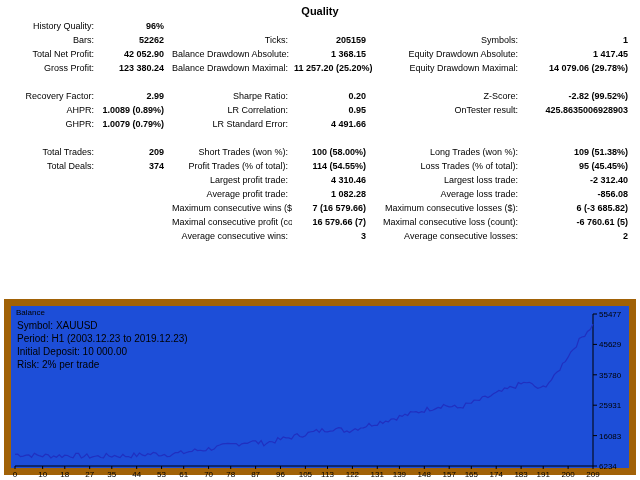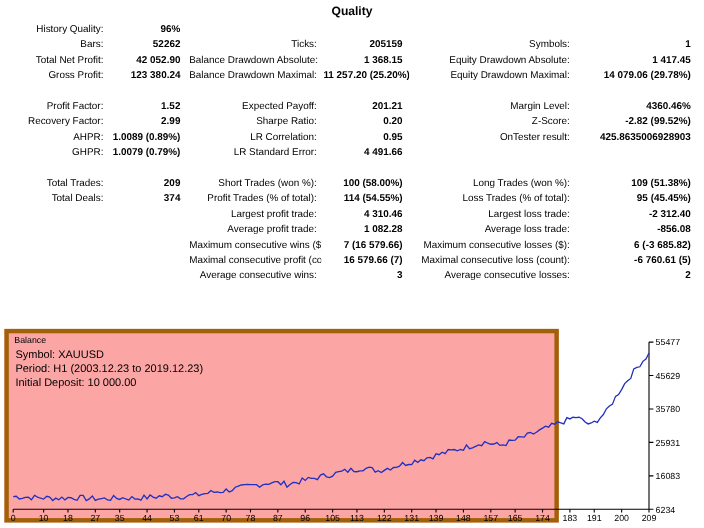--- a/index.html
+++ b/index.html
@@ -52,24 +52,24 @@
   .c-val1 { width: 72px; }
   .c-lbl2 { width: 122px; }
   .c-val2 { width: 80px; }
   .c-lbl3 { width: 150px; }
   .c-val3 { width: 112px; }
   .spacer td { height: 9px; }
   .chart-box {
     position: absolute;
     left: 4px;
     top: 299px;
-    width: 504px;
+    width: 632px;
     height: 176px;
-    border: 4px solid #a16207;
-    background: #fca5a5;
+    border: 7px solid #a16207;
+    background: #1d4ed8;
     box-sizing: border-box;
   }
   .chart-legend {
     position: absolute;
     left: 5px;
     top: 2px;
     font-size: 8px;
     color: #000;
   }
   .chart-info {
@@ -143,28 +143,20 @@
         <td class="val">123 380.24</td>
         <td class="lbl">Balance Drawdown Maximal:</td>
         <td class="val">11 257.20 (25.20%)</td>
         <td class="lbl">Equity Drawdown Maximal:</td>
         <td class="val">14 079.06 (29.78%)</td>
       </tr>
       <tr class="spacer">
         <td colspan="6"></td>
       </tr>
       <tr>
-        <td class="lbl">Profit Factor:</td>
-        <td class="val">1.52</td>
-        <td class="lbl">Expected Payoff:</td>
-        <td class="val">201.21</td>
-        <td class="lbl">Margin Level:</td>
-        <td class="val">4360.46%</td>
-      </tr>
-      <tr>
         <td class="lbl">Recovery Factor:</td>
         <td class="val">2.99</td>
         <td class="lbl">Sharpe Ratio:</td>
         <td class="val">0.20</td>
         <td class="lbl">Z-Score:</td>
         <td class="val">-2.82 (99.52%)</td>
       </tr>
       <tr>
         <td class="lbl">AHPR:</td>
         <td class="val">1.0089 (0.89%)</td>
@@ -242,20 +234,21 @@
       </tr>
     </tbody>
   </table>
 
   <div class="chart-box">
     <div class="chart-legend">Balance</div>
     <div class="chart-info">
       <div>Symbol: XAUUSD</div>
       <div>Period: H1 (2003.12.23 to 2019.12.23)</div>
       <div>Initial Deposit: 10 000.00</div>
+      <div>Risk: 2% per trade</div>
     </div>
     <svg class="chart-svg" id="chart-svg" width="630" height="174" viewBox="0 0 630 174">
         <text x="588" y="163" class="ylab">6234</text>
         <line x1="582" x2="586" y1="160" y2="160" stroke="#000" stroke-width="1"></line>
         <text x="588" y="132.5987653067441" class="ylab">16083</text>
         <line x1="582" x2="586" y1="129.5987653067441" y2="129.5987653067441" stroke="#000" stroke-width="1"></line>
         <text x="588" y="102.20061734662795" class="ylab">25931</text>
         <line x1="582" x2="586" y1="99.20061734662795" y2="99.20061734662795" stroke="#000" stroke-width="1"></line>
         <text x="588" y="71.79938265337205" class="ylab">35780</text>
         <line x1="582" x2="586" y1="68.79938265337205" y2="68.79938265337205" stroke="#000" stroke-width="1"></line>

